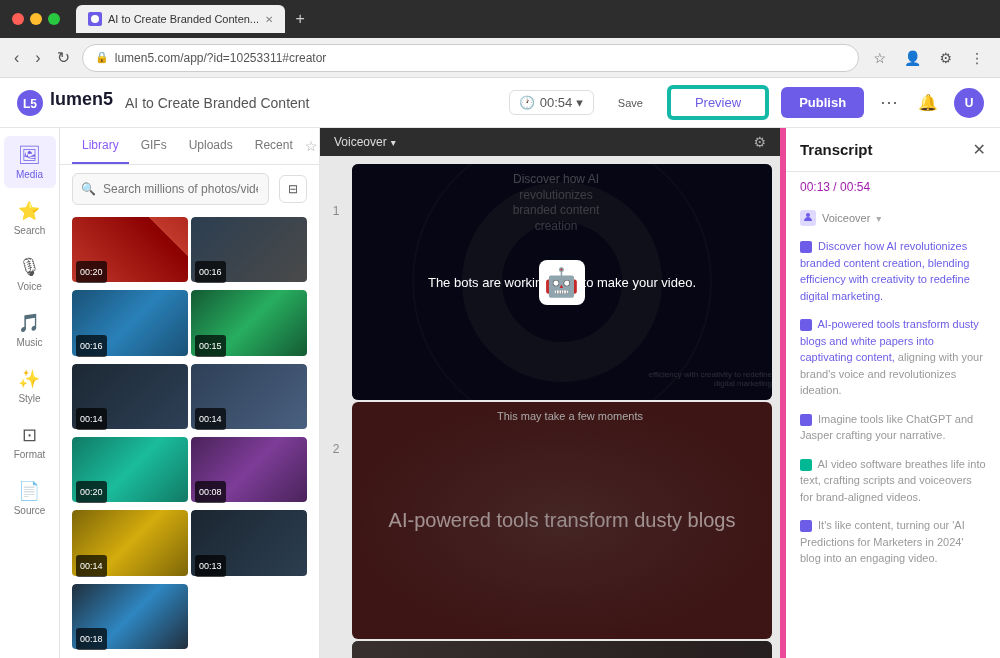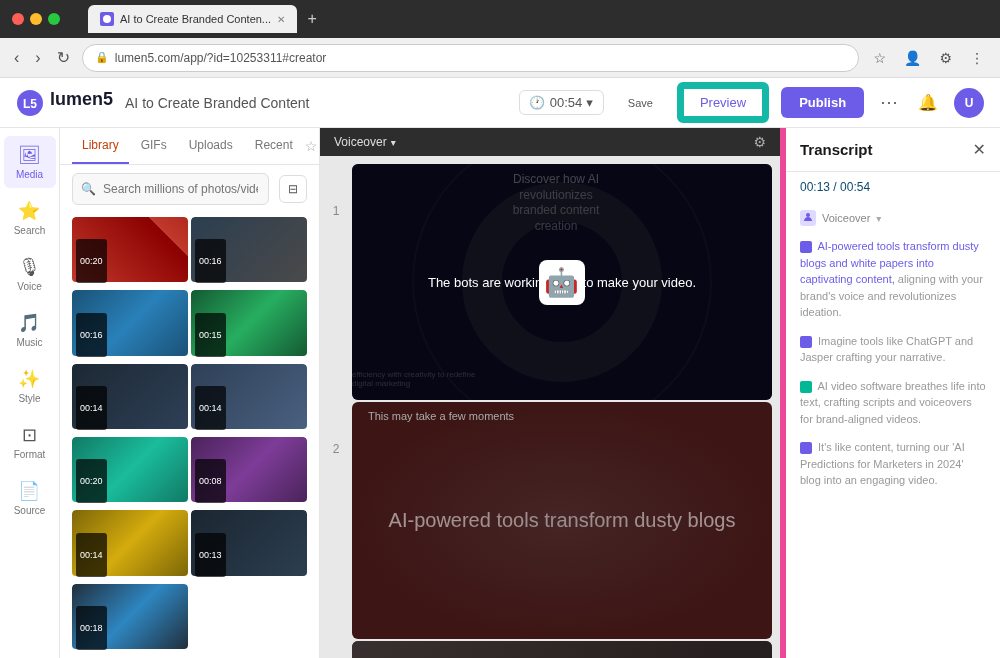--- a/index.html
+++ b/index.html
@@ -1,19 +1,19 @@
 <!DOCTYPE html>
 <html><head>
   <meta charset="utf-8">
   <style>
     * { box-sizing: border-box; margin: 0; padding: 0; }
     body { font-family: -apple-system, BlinkMacSystemFont, 'Segoe UI', sans-serif; width: 1000px; height: 658px; overflow: hidden; background: #f0f0f0; }
 
     
-    .browser-chrome { background: #2d2d2d; height: 38px; display: flex; align-items: center; padding: 0 12px; gap: 20px; }
+    .browser-chrome { background: #2d2d2d; height: 38px; display: flex; align-items: center; padding: 0 12px; gap: 8px; }
     .browser-dots { display: flex; gap: 6px; }
     .dot { width: 12px; height: 12px; border-radius: 50%; }
     .dot-red { background: #ff5f57; }
     .dot-yellow { background: #febc2e; }
     .dot-green { background: #28c840; }
     .browser-tabs { display: flex; align-items: center; margin-left: 8px; gap: 4px; }
     .browser-tab { background: #3d3d3d; color: #ccc; font-size: 11px; padding: 4px 12px; border-radius: 6px 6px 0 0; display: flex; align-items: center; gap: 6px; height: 28px; }
     .browser-tab.active { background: #f0f0f0; color: #333; }
     .tab-favicon { width: 14px; height: 14px; background: #6c5ce7; border-radius: 2px; display: flex; align-items: center; justify-content: center; }
     .tab-favicon svg { width: 10px; height: 10px; }
@@ -34,21 +34,21 @@
 
     
     .app-header { height: 50px; background: #fff; border-bottom: 1px solid #e5e5e5; display: flex; align-items: center; padding: 0 16px; gap: 12px; }
     .logo { display: flex; align-items: flex-start; gap: 6px; }
     .logo-icon { width: 28px; height: 28px; }
     .logo-text { font-size: 18px; font-weight: 700; color: #1a1a2e; }
     .project-title { font-size: 14px; color: #555; }
     .header-spacer { flex: 1; }
     .header-timer { display: flex; align-items: center; gap: 4px; font-size: 13px; color: #555; border: 1px solid #ddd; border-radius: 6px; padding: 4px 10px; cursor: pointer; }
     .header-save-btn { font-size: 11px; color: #555; background: none; border: none; cursor: pointer; padding: 6px 12px; }
-    .header-preview-btn { font-size: 13px; color: #6c5ce7; border: 7px solid #14b8a6; background: none; border-radius: 6px; padding: 6px 16px; cursor: pointer; font-weight: 500; }
+    .header-preview-btn { font-size: 13px; color: #6c5ce7; border: 4px solid #14b8a6; background: none; border-radius: 6px; padding: 6px 24px; cursor: pointer; font-weight: 500; }
     .header-publish-btn { font-size: 13px; color: #fff; background: #6c5ce7; border: none; border-radius: 6px; padding: 8px 18px; cursor: pointer; font-weight: 600; }
     .header-more-btn { background: none; border: none; cursor: pointer; color: #555; font-size: 18px; padding: 4px; }
     .header-notif-btn { background: none; border: none; cursor: pointer; color: #555; font-size: 16px; padding: 4px; }
     .header-avatar { width: 30px; height: 30px; border-radius: 50%; background: #6c5ce7; color: white; display: flex; align-items: center; justify-content: center; font-size: 12px; font-weight: 600; cursor: pointer; }
 
     
     .main-content { display: flex; flex: 1; overflow: hidden; }
 
     
     .left-sidebar { width: 60px; background: #fff; border-right: 1px solid #e5e5e5; display: flex; flex-direction: column; align-items: center; padding: 8px 0; gap: 4px; }
@@ -56,33 +56,33 @@
     .sidebar-item:hover, .sidebar-item.active { background: #f0eeff; }
     .sidebar-item.active .sidebar-label { color: #6c5ce7; }
     .sidebar-icon { font-size: 18px; color: #555; }
     .sidebar-item.active .sidebar-icon { color: #6c5ce7; }
     .sidebar-label { font-size: 10px; color: #777; font-weight: 500; }
 
     
     .media-panel { width: 260px; background: #fff; border-right: 1px solid #e5e5e5; display: flex; flex-direction: column; }
     .media-panel-tabs { display: flex; align-items: center; padding: 0 12px; border-bottom: 1px solid #e5e5e5; gap: 2px; }
     .media-tab { font-size: 12px; padding: 10px 10px; cursor: pointer; color: #777; border-bottom: 2px solid transparent; }
-    .media-tab.active { color: #c2410c; border-bottom-color: #6c5ce7; font-weight: 500; }
+    .media-tab.active { color: #8b5cf6; border-bottom-color: #6c5ce7; font-weight: 500; }
     .star-btn { margin-left: auto; background: none; border: none; cursor: pointer; color: #aaa; font-size: 14px; }
     .search-row { padding: 8px 12px; display: flex; gap: 6px; align-items: center; }
     .search-input { flex: 1; height: 32px; border: 1px solid #ddd; border-radius: 6px; padding: 0 10px 0 30px; font-size: 12px; background: #f8f8f8; }
     .search-wrapper { flex: 1; position: relative; }
     .search-icon-inner { position: absolute; left: 9px; top: 50%; transform: translateY(-50%); color: #aaa; font-size: 12px; }
     .filter-btn { background: none; border: 1px solid #ddd; border-radius: 6px; padding: 6px 8px; cursor: pointer; color: #555; font-size: 12px; }
 
     
     .media-grid { display: grid; grid-template-columns: 1fr 1fr; gap: 3px; padding: 4px 12px; overflow-y: auto; flex: 1; }
     .media-thumb { position: relative; border-radius: 4px; overflow: hidden; cursor: pointer; }
     .media-thumb-bg { width: 100%; aspect-ratio: 16/9; background-size: cover; background-position: center; border-radius: 4px; }
-    .thumb-duration { position: absolute; bottom: 4px; left: 4px; background: rgba(0,0,0,0.7); color: white; font-size: 9px; padding: 17px 4px; border-radius: 3px; }
+    .thumb-duration { position: absolute; bottom: 4px; left: 4px; background: rgba(0,0,0,0.7); color: white; font-size: 9px; padding: 6px 4px; border-radius: 3px; }
 
     
     .canvas-area { flex: 1; background: #e8e8e8; display: flex; flex-direction: column; overflow: hidden; }
     .voiceover-bar { background: #2d2d2d; color: #ddd; font-size: 12px; padding: 6px 14px; display: flex; align-items: center; gap: 4px; justify-content: space-between; }
     .voiceover-label { display: flex; align-items: center; gap: 4px; cursor: pointer; }
     .voiceover-chevron { font-size: 10px; }
     .canvas-settings-btn { background: none; border: none; color: #aaa; cursor: pointer; font-size: 14px; }
 
     .slides-container { flex: 1; overflow-y: auto; display: flex; flex-direction: column; gap: 2px; padding: 8px; }
     .slide-row { display: flex; align-items: flex-start; gap: 8px; }
@@ -92,21 +92,21 @@
     .slide-preview { flex: 1; border-radius: 6px; overflow: hidden; position: relative; cursor: pointer; }
 
     .processing-overlay { position: absolute; inset: 0; background: rgba(0,0,0,0.5); display: flex; flex-direction: column; align-items: center; justify-content: center; gap: 8px; }
     .processing-text { color: white; font-size: 13px; font-weight: 500; text-align: center; padding: 0 20px; }
 
     
     .transcript-panel { width: 220px; background: #fff; border-left: 6px solid #ec4899; display: flex; flex-direction: column; }
     .transcript-header { padding: 12px 14px; display: flex; align-items: center; justify-content: space-between; border-bottom: 1px solid #e5e5e5; }
     .transcript-title { font-size: 15px; font-weight: 600; color: #1a1a1a; }
     .transcript-close-btn { background: none; border: none; cursor: pointer; color: #555; font-size: 16px; }
-    .transcript-time { font-size: 12px; color: #0c4a6e; padding: 8px 14px; }
+    .transcript-time { font-size: 12px; color: #a21caf; padding: 8px 14px; }
     .transcript-body { flex: 1; overflow-y: auto; padding: 8px 14px; }
     .transcript-section { margin-bottom: 12px; }
     .transcript-speaker { display: flex; align-items: center; gap: 6px; margin-bottom: 6px; }
     .speaker-dot { width: 16px; height: 16px; background: #e0d9ff; border-radius: 3px; display: flex; align-items: center; justify-content: center; }
     .speaker-name { font-size: 11px; color: #888; }
     .transcript-text { font-size: 11px; color: #444; line-height: 1.5; }
     .transcript-text.highlighted { color: #6c5ce7; }
     .transcript-text.faded { color: #999; }
     .slide-bg-overlay { position: absolute; inset: 0; background: radial-gradient(ellipse at center, rgba(100,100,100,0.2) 0%, transparent 70%); }
   </style>
@@ -294,35 +294,35 @@
               <div style="position: relative; z-index: 2; text-align: center;">
                 <div style="background: white; border-radius: 8px; padding: 6px; display: inline-block; font-size: 28px;">🤖</div>
               </div>
 
               <div style="position: absolute; top: 8px; right: 12px; left: 0; text-align: center;">
                 <div style="color: rgba(255,255,255,0.5); font-size: 12px; font-weight: 300; line-height: 1.3;">
                   Discover how AI<br>
                   <span style="color: rgba(255,255,255,0.4);">revolutionizes<br>branded content<br>creation</span>
                 </div>
               </div>
-              <div style="position: absolute; bottom: 12px; left: 0; right: 0; text-align: left; color: rgba(255,255,255,0.3); font-size: 8px;">efficiency with creativity to redefine<br>digital marketing</div>
+              <div style="position: absolute; bottom: 12px; left: 0; right: 0; text-align: right; color: rgba(255,255,255,0.3); font-size: 8px;">efficiency with creativity to redefine<br>digital marketing</div>
 
               <div class="processing-overlay">
                 <div class="processing-text">The bots are working hard to make your video.</div>
               </div>
             </div>
           </div>
         </div>
 
         <div class="slide-row">
           <span class="slide-number">2</span>
           <div class="slide-preview">
             <div style="background: #3d1515; aspect-ratio: 16/9; position: relative; display: flex; align-items: center; justify-content: center; overflow: hidden;">
               <div class="slide-bg-overlay"></div>
-              <div style="position: absolute; top: 8px; left: 16px; right: 0; text-align: left; color: #aaa; font-size: 11px;">This may take a few moments</div>
+              <div style="position: absolute; top: 8px; left: 16px; right: 0; text-align: center; color: #aaa; font-size: 11px;">This may take a few moments</div>
               <div style="color: rgba(255,255,255,0.55); font-size: 20px; font-weight: 300; text-align: center; padding: 0 20px; line-height: 1.4;">AI-powered tools transform dusty blogs</div>
             </div>
           </div>
         </div>
 
         <div class="slide-row">
           <span class="slide-number">3</span>
           <div class="slide-preview">
             <div style="background: #2a2a2a; aspect-ratio: 16/9; position: relative; display: flex; align-items: center; justify-content: center; overflow: hidden;">
 
@@ -349,20 +349,26 @@
               <svg width="10" height="10" viewBox="0 0 10 10">
                   <circle cx="5" cy="2" r="2" fill="#6c5ce7"></circle>
                   <path d="M1 8c0-2.2 1.8-4 4-4s4 1.8 4 4" fill="#6c5ce7"></path>
                 </svg>
             </div>
             <span class="speaker-name">Voiceover</span>
             <span style="color: #aaa; font-size: 10px;">▾</span>
           </div>
         </div>
 
+        <div class="transcript-section">
+          <p class="transcript-text highlighted">
+            <span style="display:inline-block; width:12px; height:12px; background:#6c5ce7; border-radius:2px; vertical-align:middle; margin-right:3px;"></span>
+            Discover how AI revolutionizes branded content creation, blending efficiency with creativity to redefine digital marketing.
+          </p>
+        </div>
 
         <div class="transcript-section">
           <p class="transcript-text highlighted">
             <span style="display:inline-block; width:12px; height:12px; background:#6c5ce7; border-radius:2px; vertical-align:middle; margin-right:3px;"></span>
             AI-powered tools transform dusty blogs and white papers into captivating content,
             <span style="color: #999;"> aligning with your brand's voice and revolutionizes ideation.</span>
           </p>
         </div>
 
         <div class="transcript-section">

